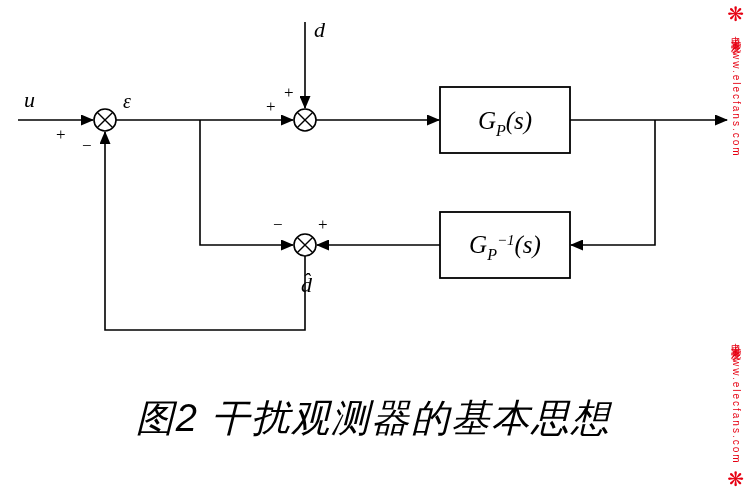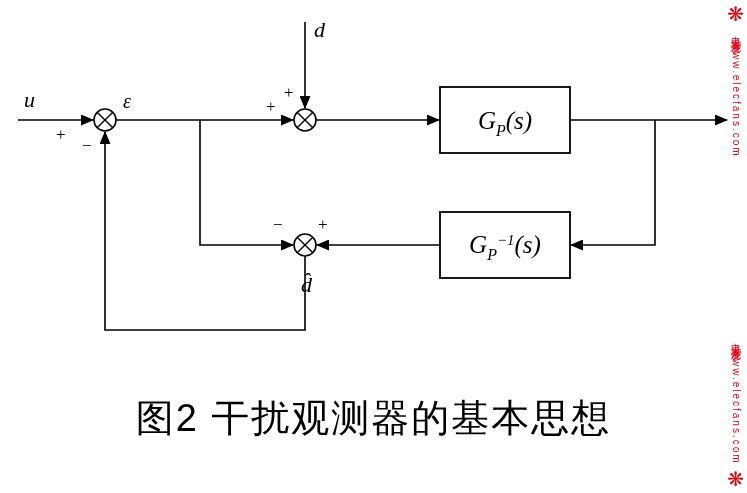--- a/index.html
+++ b/index.html
@@ -16,21 +16,21 @@
   .block{fill:#fff;stroke:#000;stroke-width:1.8;}
   .var{font-family:"Liberation Serif", serif;font-style:italic;font-size:22px;fill:#000;}
   .small-var{font-size:20px;}
   .sign{font-family:"Liberation Serif", serif;font-size:17px;fill:#000;font-style:normal;}
   .blocktext{font-size:25px;}
   .caption{
     position:absolute;top:393px;left:0;width:747px;
     text-align:center;
     font-family:"Liberation Sans", sans-serif;
     font-size:38px;font-weight:500;color:#000;
-    letter-spacing:2px;white-space:pre;
+    letter-spacing:2px;white-space:pre;font-style:italic;
   }
   .watermark{
     position:absolute;right:3px;
     display:flex;flex-direction:column;align-items:center;gap:4px;
     color:var(--wm-color,#e60012);
   }
   .wm-top{top:4px;}
   .wm-bottom{bottom:4px;flex-direction:column-reverse;}
   .watermark .vtext{
     writing-mode:vertical-rl;

